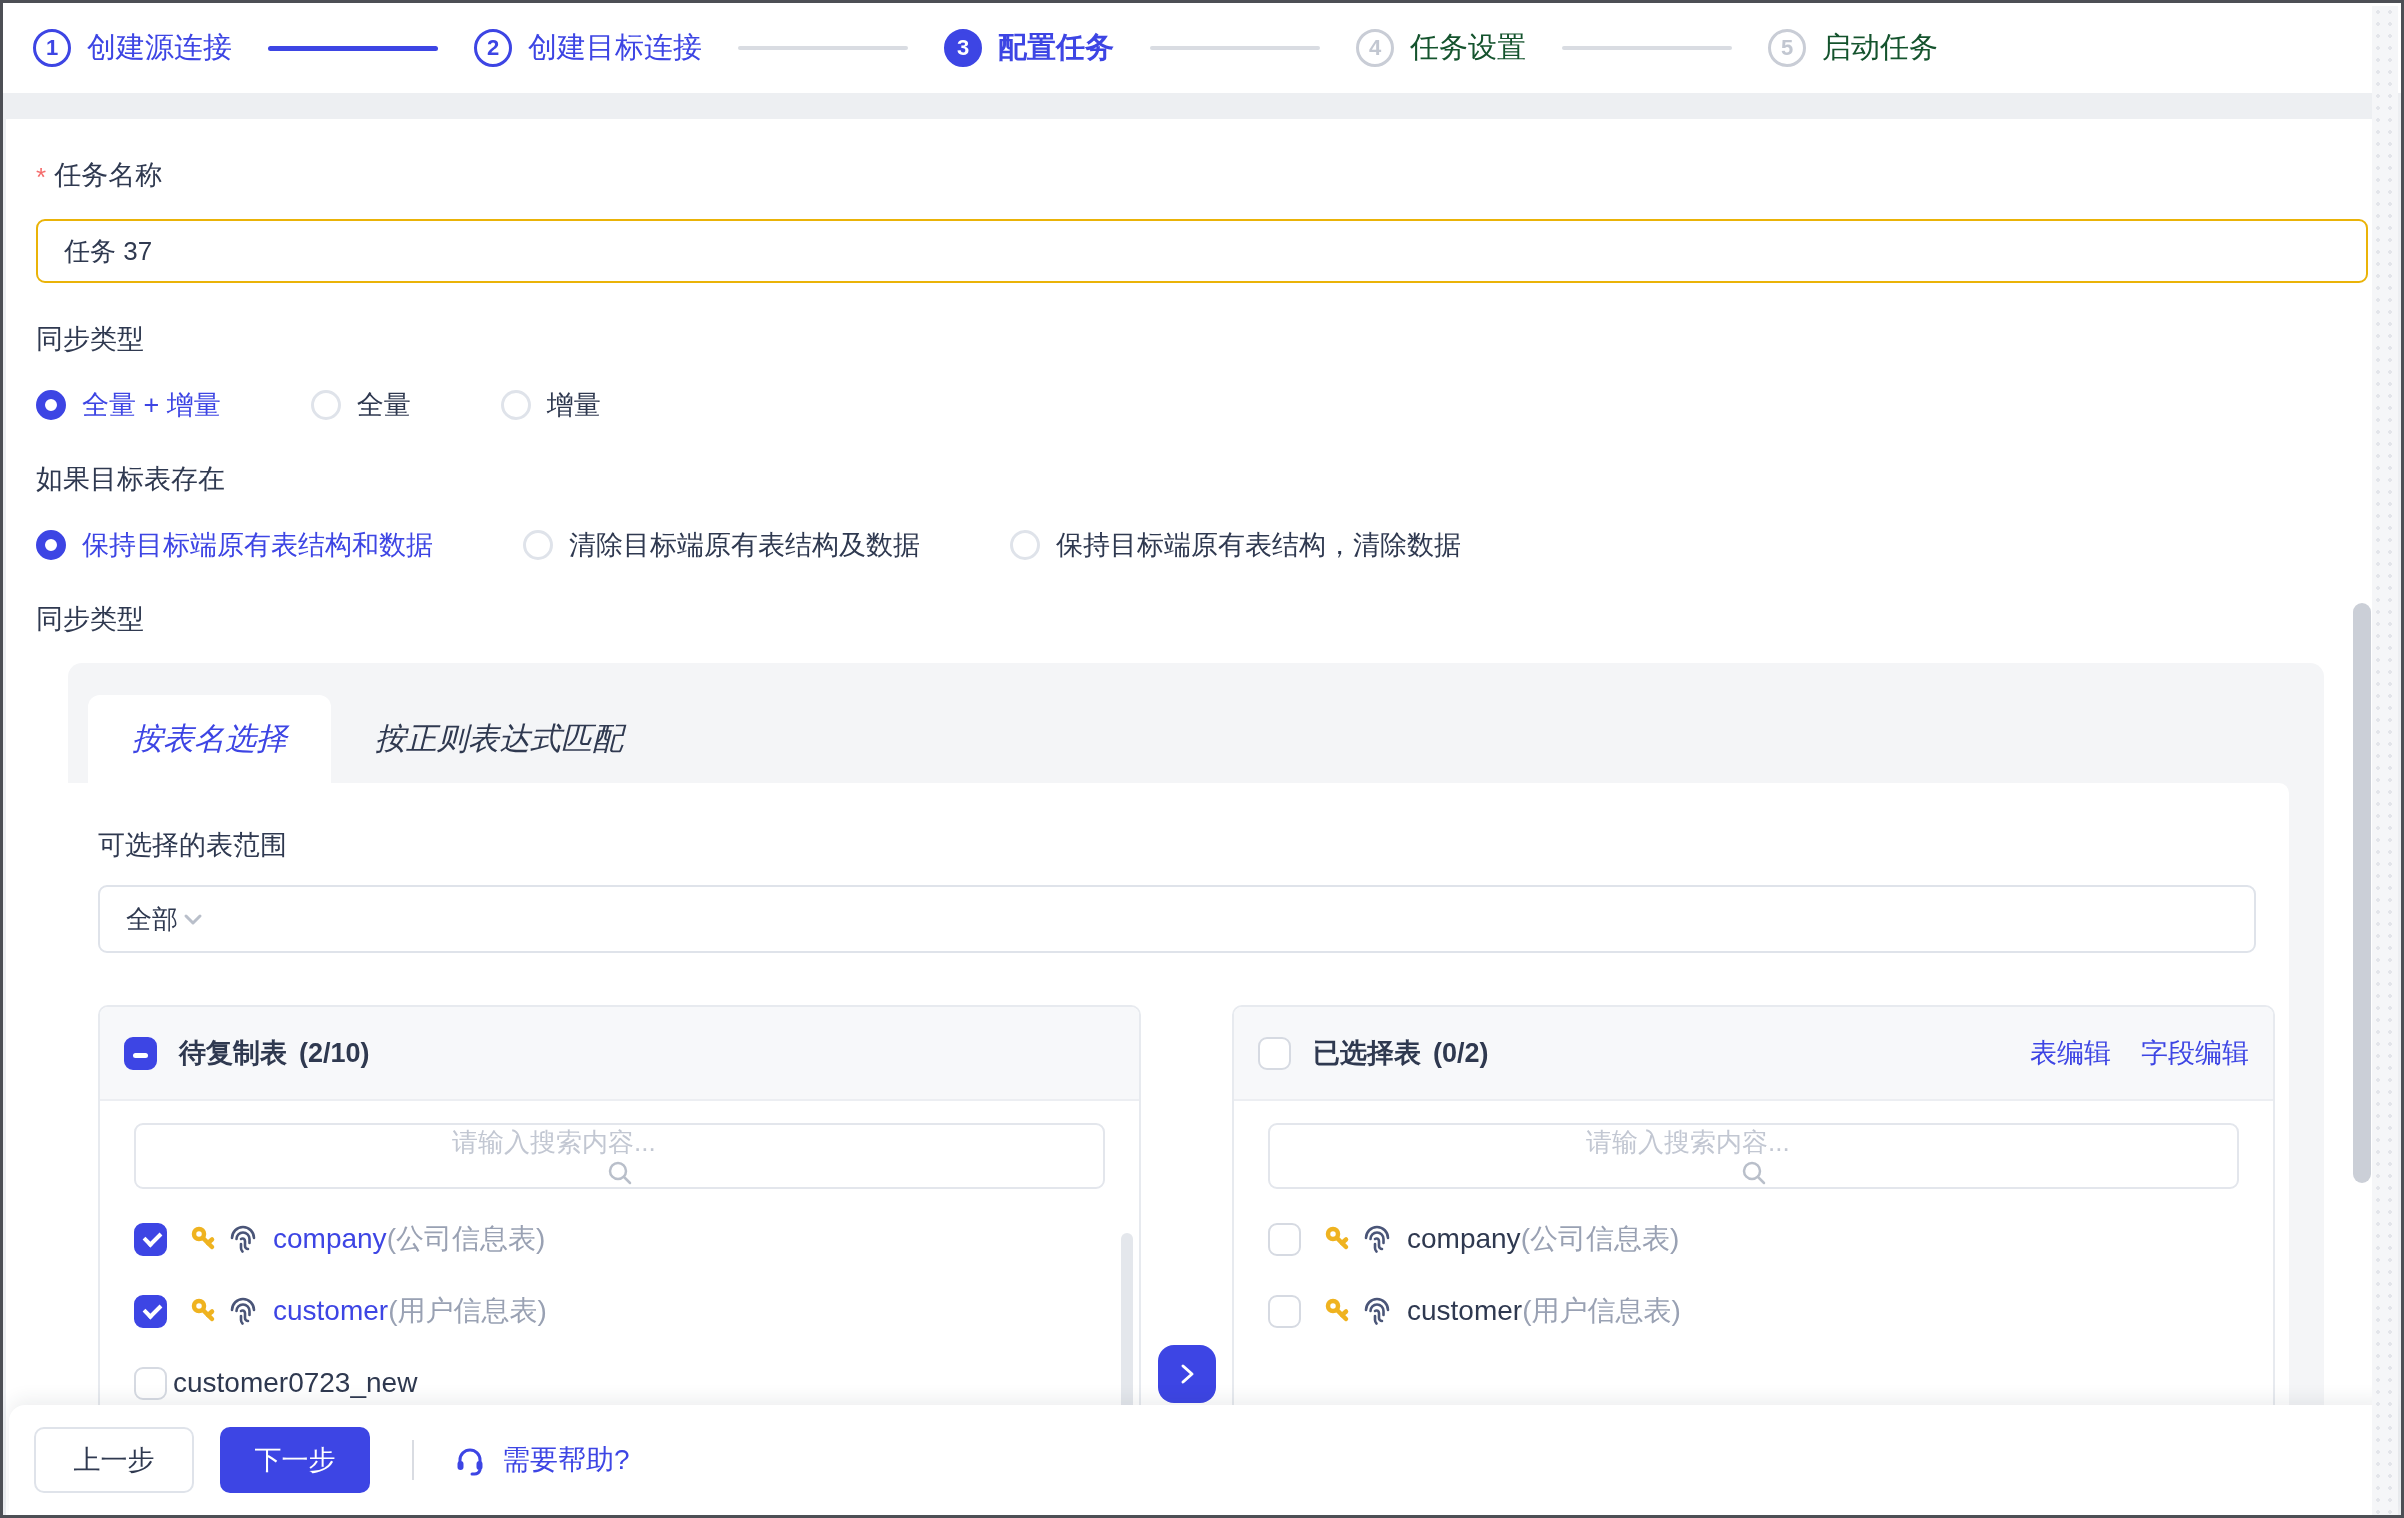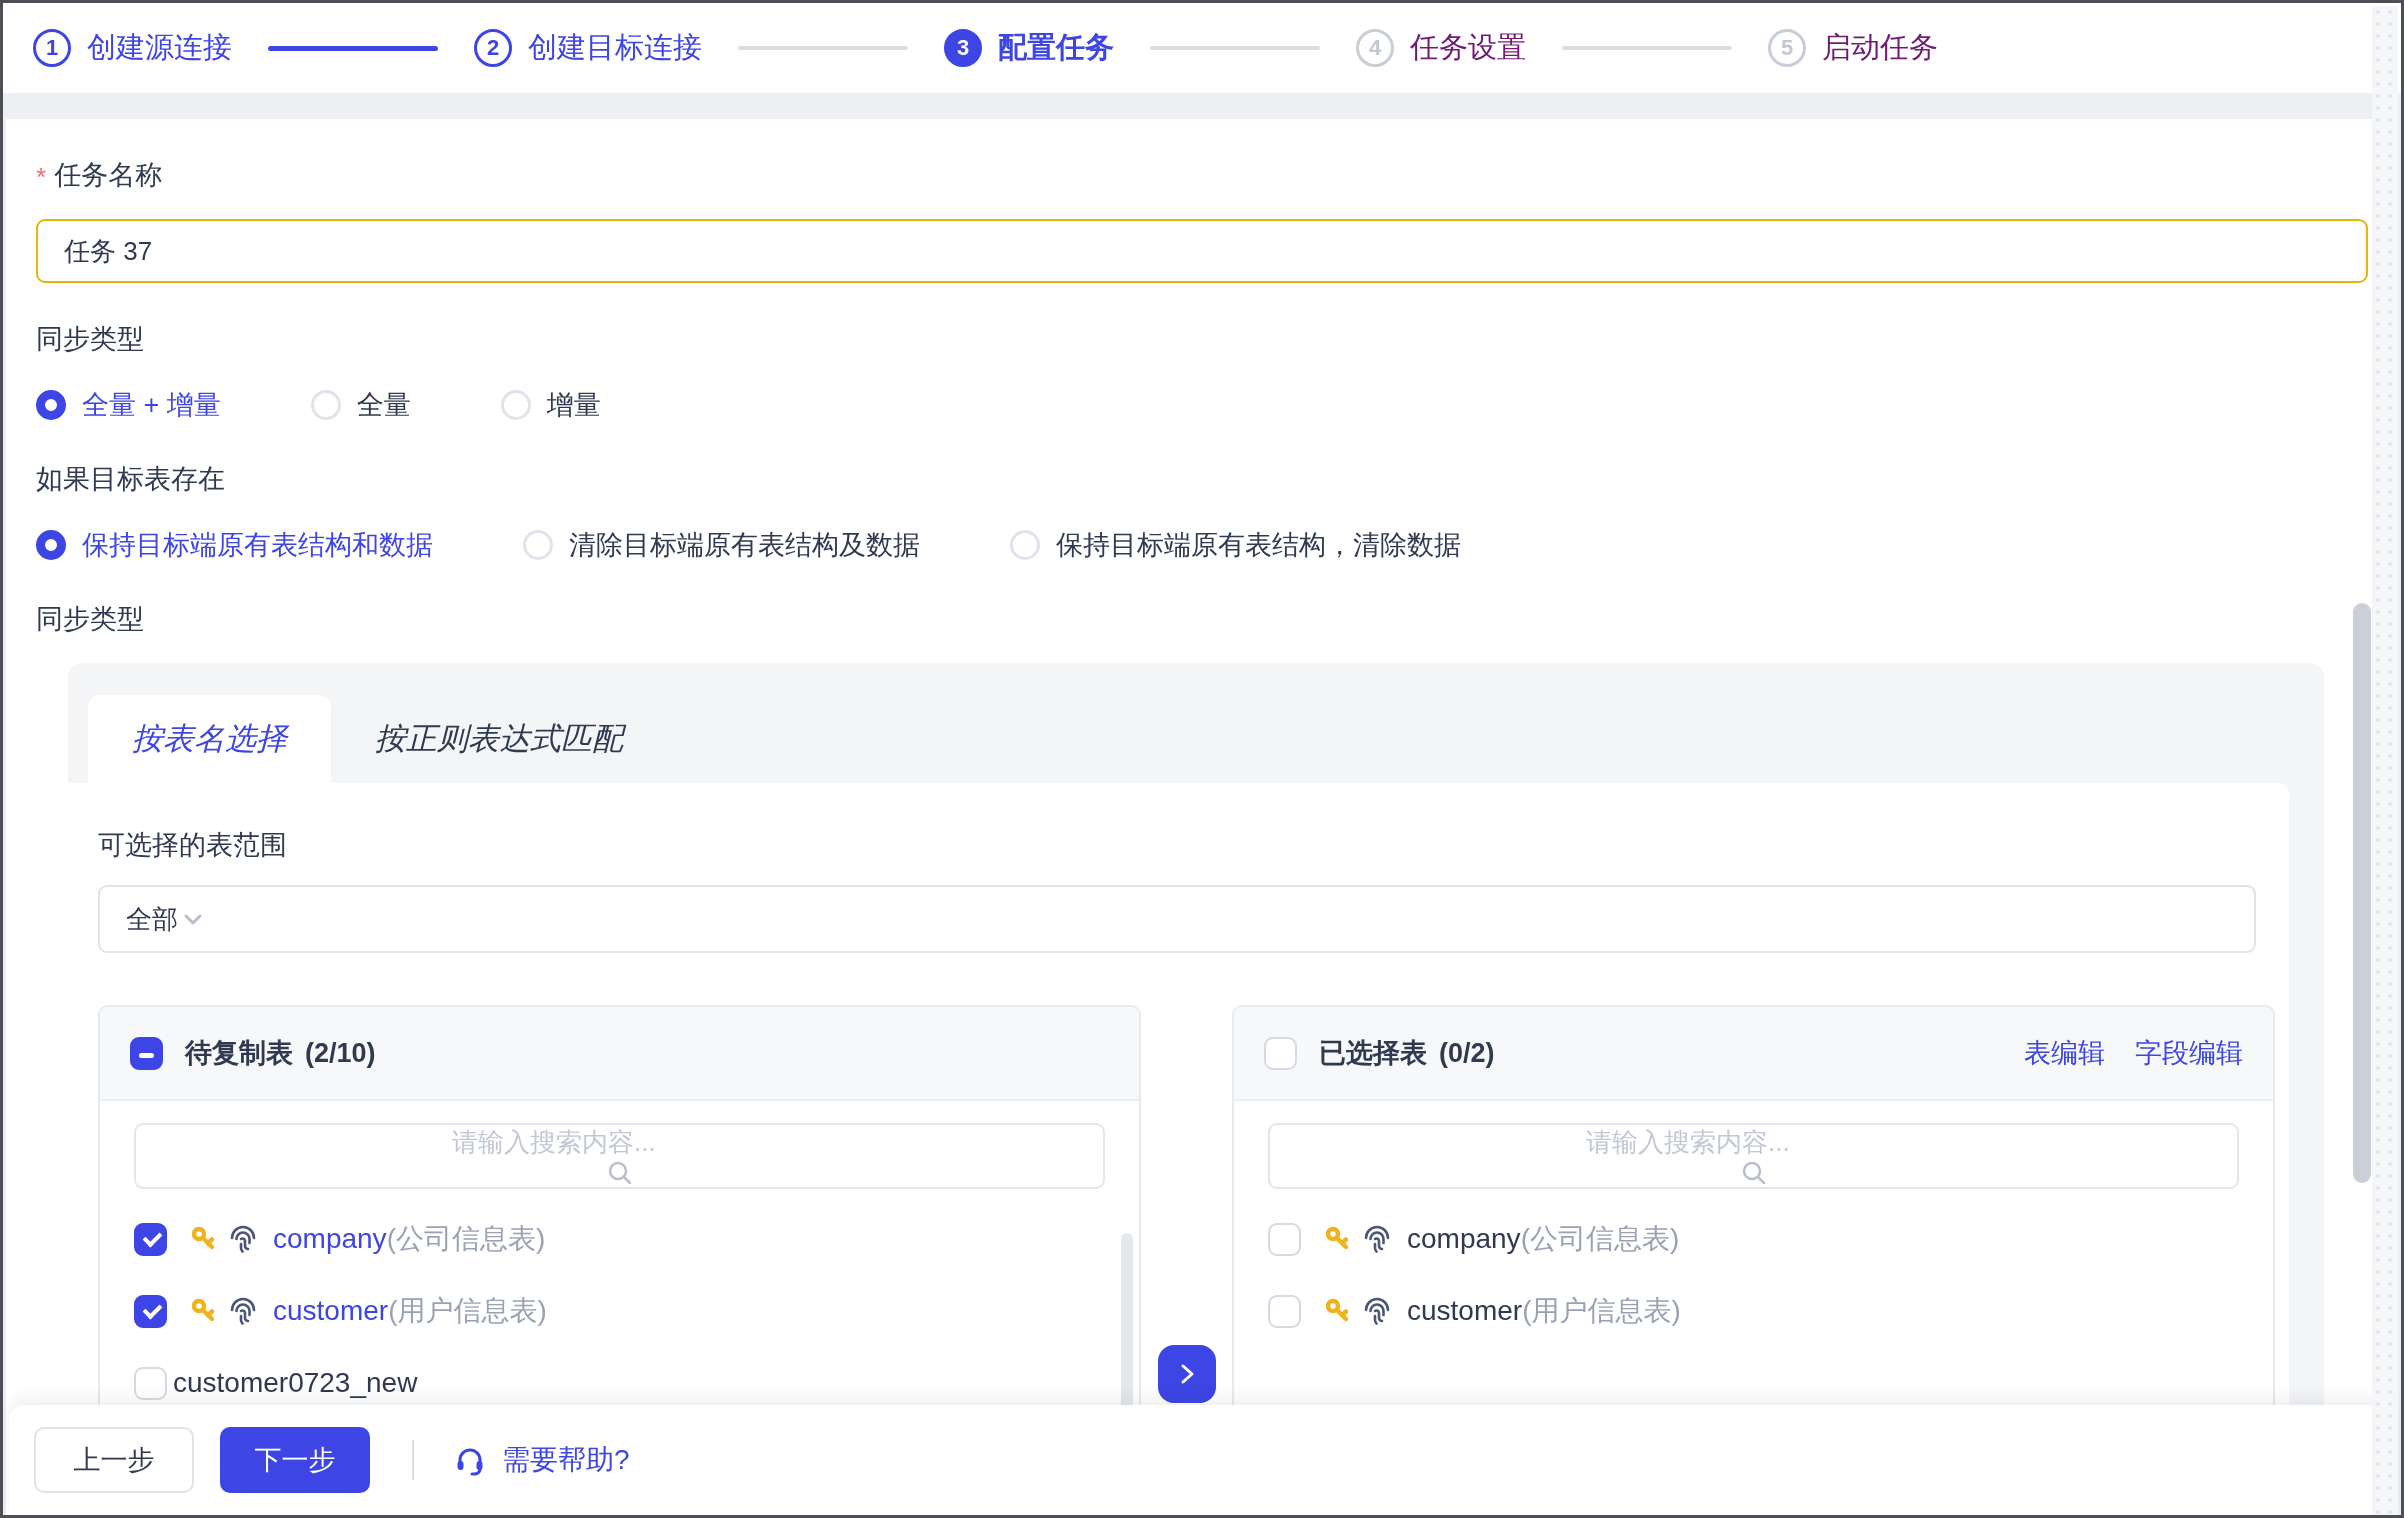--- a/index.html
+++ b/index.html
@@ -9,21 +9,21 @@
 
   
   .topbar{height:90px;background:#fff;display:flex;align-items:center;padding:0 30px;}
   .step{display:flex;align-items:center;}
   .step .circle{width:38px;height:38px;border-radius:50%;box-sizing:border-box;border:3px solid #3d45e4;
     display:flex;align-items:center;justify-content:center;font-size:22px;font-weight:700;color:#3d45e4;background:#fff;flex:none;}
   .step .slabel{margin-left:16px;font-size:29px;color:#3d45e4;font-weight:500;white-space:nowrap;}
   .step.current .circle{background:#3d45e4;color:#fff;}
   .step.current .slabel{font-weight:700;}
   .step.pending .circle{border-color:#c9cdd6;color:#c2c7d1;}
-  .step.pending .slabel{color:#701a75;font-weight:400;}
+  .step.pending .slabel{color:#14532d;font-weight:400;}
   .connector{display:none;width:170px;height:5px;border-radius:3px;margin:0 36px;flex:none;}
   .step.conn-blue .connector{display:block;background:#3d45e4;}
   .step.conn-gray .connector{display:block;background:#d9dce2;height:4px;}
 
   
   .main{position:absolute;top:116px;left:3px;right:3px;bottom:0;background:#fff;padding:0 30px;box-sizing:border-box;}
   .field-label{font-size:27px;color:#2f3950;margin-top:38px;}
   .req{color:#f56c6c;margin-right:8px;font-size:26px;vertical-align:-2px;}
   .text-input{margin-top:26px;width:100%;height:64px;box-sizing:border-box;border:2px solid #eab308;border-radius:9px;
     font-size:26px;color:#2f3950;padding:0 26px;background:#fff;outline:none;display:block;}
@@ -45,21 +45,21 @@
 
   .sub-label{font-size:27px;color:#2f3950;}
   .select{margin-top:22px;height:64px;border:2px solid #dfe3ea;border-radius:9px;background:#fff;display:flex;
     align-items:center;justify-content:flex-start;padding:0 26px;font-size:26px;color:#2f3950;cursor:pointer;}
   .select svg{flex:none;}
 
   
   .transfer{display:flex;margin-top:52px;align-items:stretch;}
   .tpanel{width:1043px;border:2px solid #e7eaef;border-radius:10px;background:#fff;height:486px;box-sizing:border-box;
     overflow:hidden;position:relative;flex:none;}
-  .tpanel-header{height:92px;background:#f7f8fa;border-bottom:2px solid #eceef2;display:flex;align-items:center;padding:0 30px;}
+  .tpanel-header{height:92px;background:#f7f8fa;border-bottom:2px solid #eceef2;display:flex;align-items:center;padding:0 24px;}
   .tpanel-title{font-size:27px;font-weight:700;color:#2f3950;margin-left:22px;white-space:nowrap;}
   .tpanel-count{font-size:27px;font-weight:700;color:#2f3950;margin-left:12px;}
   .header-actions{margin-left:auto;display:flex;}
   .header-actions .link{font-size:27px;color:#3d45e4;margin-left:30px;cursor:pointer;white-space:nowrap;}
 
   .checkbox{width:33px;height:33px;border-radius:9px;box-sizing:border-box;border:2px solid #d6dae2;background:#fff;
     position:relative;flex:none;cursor:pointer;}
   .checkbox.indeterminate,.checkbox.checked{background:#3d45e4;border-color:#3d45e4;}
   .checkbox.indeterminate::after{content:"";position:absolute;left:7px;right:7px;top:14px;height:5px;border-radius:3px;background:#fff;}
   .checkbox.checked::after{content:"";position:absolute;left:8px;top:7px;width:13px;height:7px;

